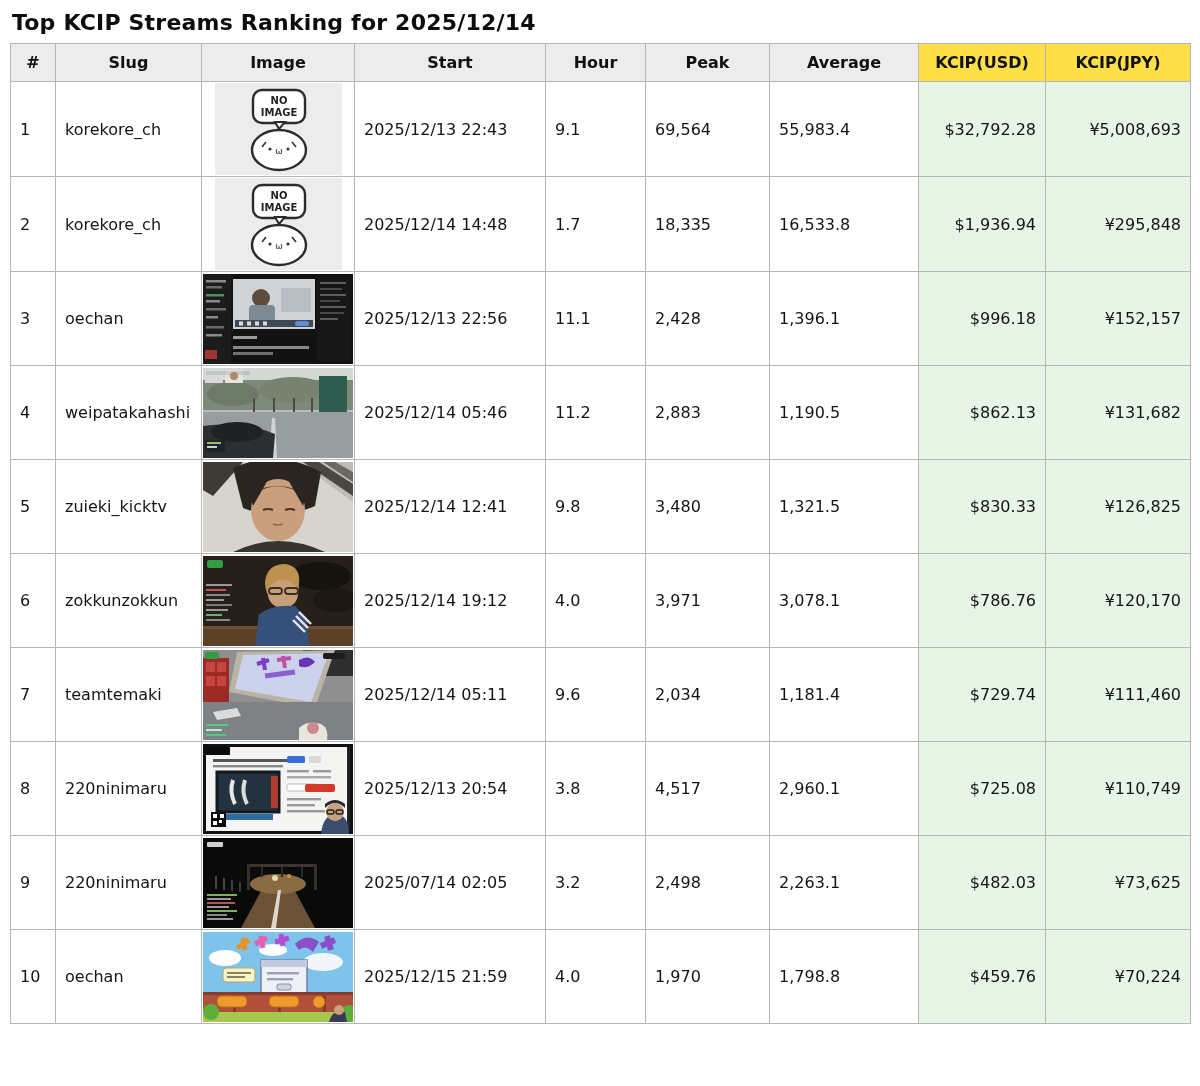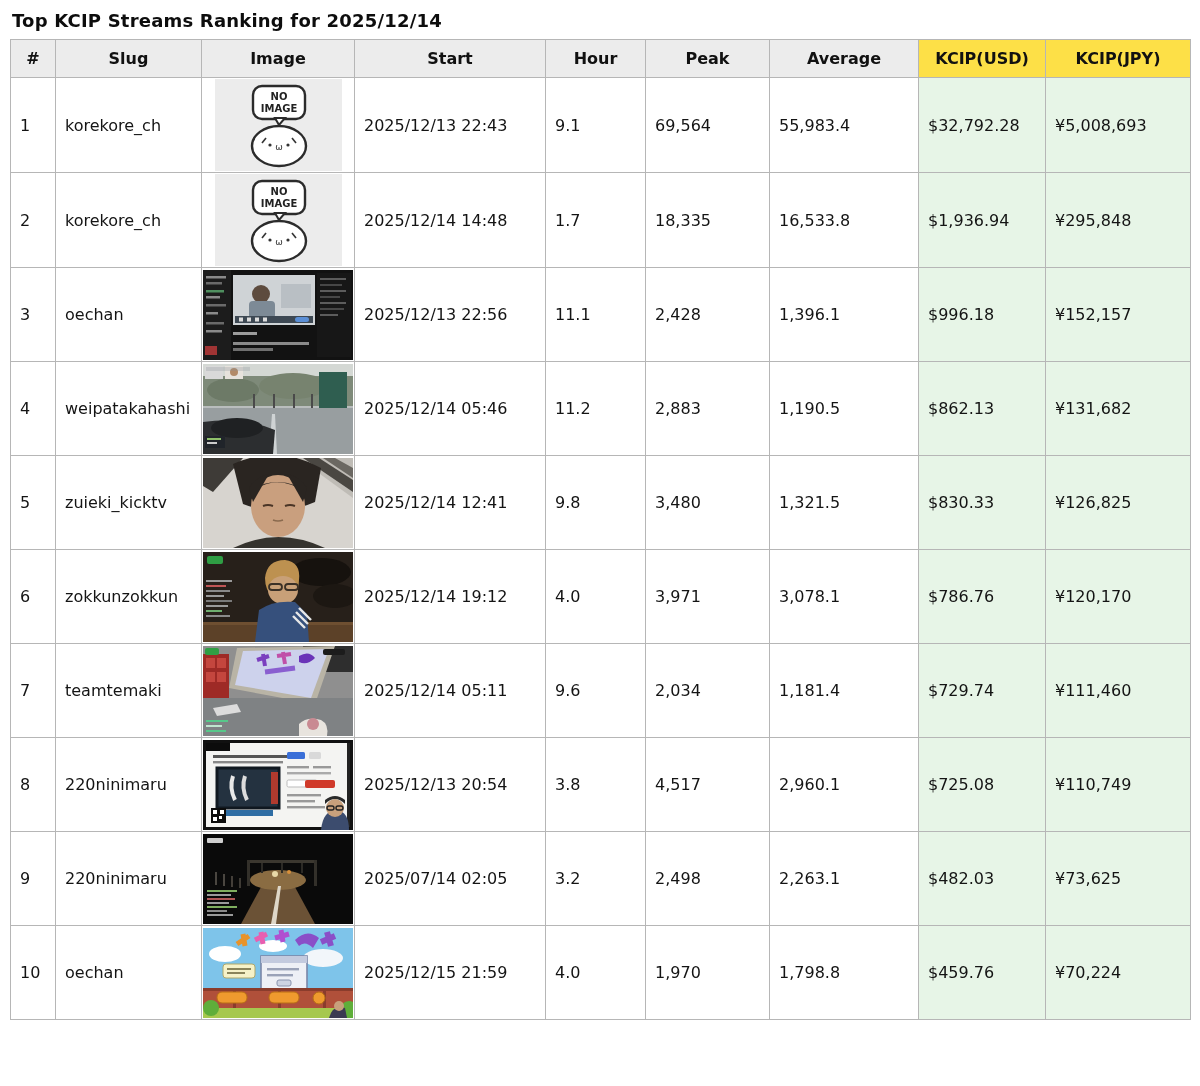--- a/index.html
+++ b/index.html
@@ -3,21 +3,21 @@
 <meta charset="utf-8">
 <style>
   html,body { margin:0; padding:0; background:#ffffff; }
   body {
     width:1200px; height:1086px;
     font-family:"DejaVu Sans","Liberation Sans",sans-serif;
     color:#141414;
   }
   .wrap { padding:6px 10px 0 10px; }
   .page-title {
-    font-size:18px; font-weight:bold; margin:4px 0 8px 2px;
+    font-size:22px; font-weight:bold; margin:4px 0 8px 2px;
     letter-spacing:0.2px; color:#0d0d0d;
   }
   table.rank {
     border-collapse:collapse; table-layout:fixed; width:1180px;
   }
   table.rank th, table.rank td {
     border:1px solid #b6b6b6;
     font-size:16px;
     padding:4px 9px;
     vertical-align:middle;
@@ -26,21 +26,21 @@
   }
   table.rank th {
     background:#ececec;
     text-align:center;
     font-weight:bold;
     height:38px;
     color:#111;
   }
   table.rank th.green { background:#fde047; }
   table.rank td { height:94px; text-align:left; background:#ffffff; }
-  table.rank td.green { background:#e7f5e7; }
+  table.rank td.green { background:#e7f5e7;text-align:right; }
   table.rank td.imgcell { padding:1px; text-align:left; }
   .thumb { display:block; margin:0 auto; }
   .footer-note { font-size:16px; margin:10px 0 0 2px; color:#1a1a1a; }
 </style>
 </head>
 <body>
 
 <div class="wrap">
   <div class="page-title">Top KCIP Streams Ranking for 2025/12/14</div>
 

